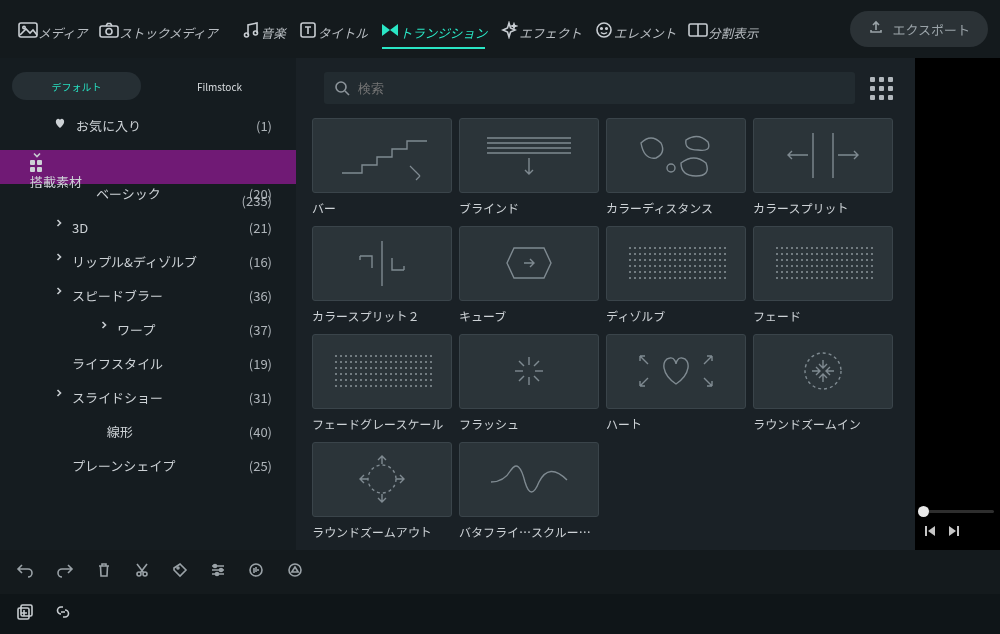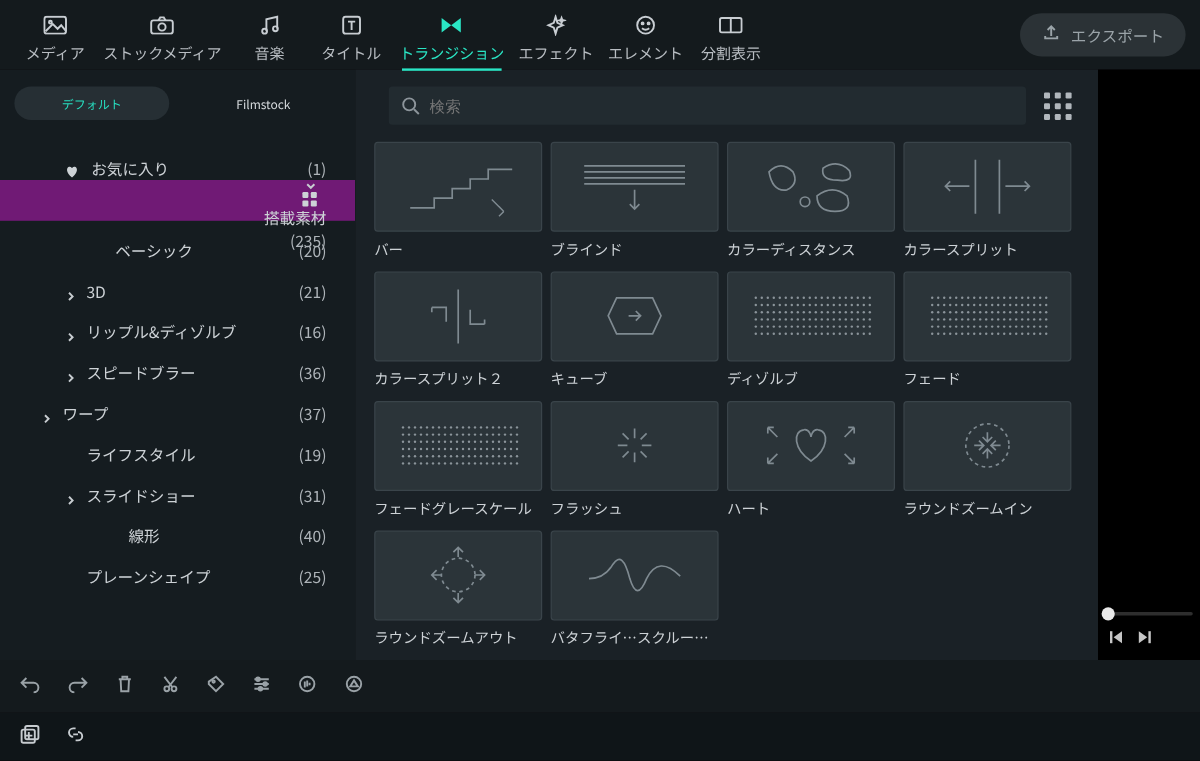--- a/index.html
+++ b/index.html
@@ -14,26 +14,27 @@
   }
   .app { display: flex; flex-direction: column; height: 634px; }
   
   .topnav {
     display: flex; align-items: center;
     height: 58px;
     background: #141a1d;
     padding: 0 12px;
   }
   .nav-item {
-    display: flex; flex-direction: column; align-items: center; justify-content: flex-end;
+    display: flex; flex-direction: row; align-items: center; justify-content: flex-end;
     padding: 6px 6px 0 6px;
     color: #b8bdc2;
     cursor: pointer;
     position: relative;
     min-width: 68px;
+    font-style: italic;
   }
   .nav-item.wide { min-width: 92px; }
   .nav-icon { width: 20px; height: 18px; margin-bottom: 4px; display:flex; align-items:center; justify-content:center;}
   .nav-item svg { stroke: #c8cdd2; fill: none; stroke-width:1.6; }
   .nav-label { font-size: 12.5px; }
   .nav-item.active { color: #2ae6c5; }
   .nav-item.active svg { stroke: #2ae6c5; }
   .nav-item.active::after {
     content: ""; position: absolute; bottom: -6px; left: 8px; right: 8px;
     height: 2px; background: #2ae6c5;
@@ -55,21 +56,21 @@
   .tab-row { display:flex; padding: 14px 12px 10px 12px; gap: 14px; }
   .pill-tab {
     display:flex; align-items:center; justify-content:center;
     height: 28px; border-radius: 14px; font-size: 10px; flex:1;
     cursor:pointer;
   }
   .pill-tab.active { background:#262f34; color:#27dfc0; }
   .pill-tab.inactive { color:#d6dadd; }
   .cat-list { padding: 6px 0; overflow:auto;}
   .cat-item {
-    display:flex; align-items:flex-end;
+    display:flex; align-items:flex-start;
     height: 34px; padding: 0 24px 0 30px;
     color:#cdd2d6; cursor:pointer;
   }
   .cat-item.sel { background:#701a75;flex-direction:column; }
   .cat-caret { width:14px; display:inline-flex; justify-content:center; margin-right:6px; color:#aeb4b9;}
   .cat-prefix { width:20px; display:inline-flex; justify-content:center; margin-right:6px;}
   .cat-name {}
   .cat-count { margin-left:auto; color:#aeb4b9;}
   
   .content { flex:1; background:#1a2126; display:flex; flex-direction:column; min-width:0;}
@@ -278,21 +279,21 @@
           <div class="cat-item with-arrow" style="padding-left: 52px;">
             <span class="cat-caret">
               <svg width="10" height="10" viewBox="0 0 10 10" style="stroke:#c7ccd0;fill:none;stroke-width:1.6">
                 <path d="M3.5 2 L6.5 5 L3.5 8"></path>
               </svg>
             </span>
             <span style="width: 0px;"></span>
             <span class="cat-name">スピードブラー</span>
             <span class="cat-count">(36)</span>
           </div>
-          <div class="cat-item" style="padding-left: 32px;">
+          <div class="cat-item" style="padding-left: 67px; margin-left: 30px;">
             <span class="cat-caret">
               <svg width="10" height="10" viewBox="0 0 10 10" style="stroke:#c7ccd0;fill:none;stroke-width:1.6">
                 <path d="M3.5 2 L6.5 5 L3.5 8"></path>
               </svg>
             </span>
             <span style="width: 0px;"></span>
             <span class="cat-name">ワープ</span>
             <span class="cat-count">(37)</span>
           </div>
           <div class="cat-item" style="padding-left: 52px;">

